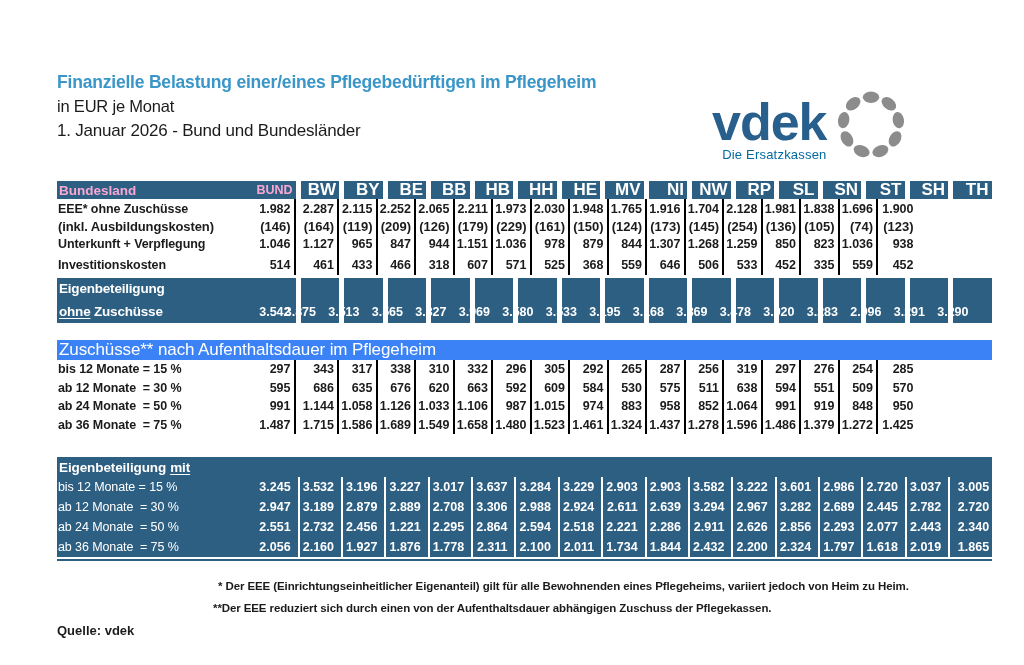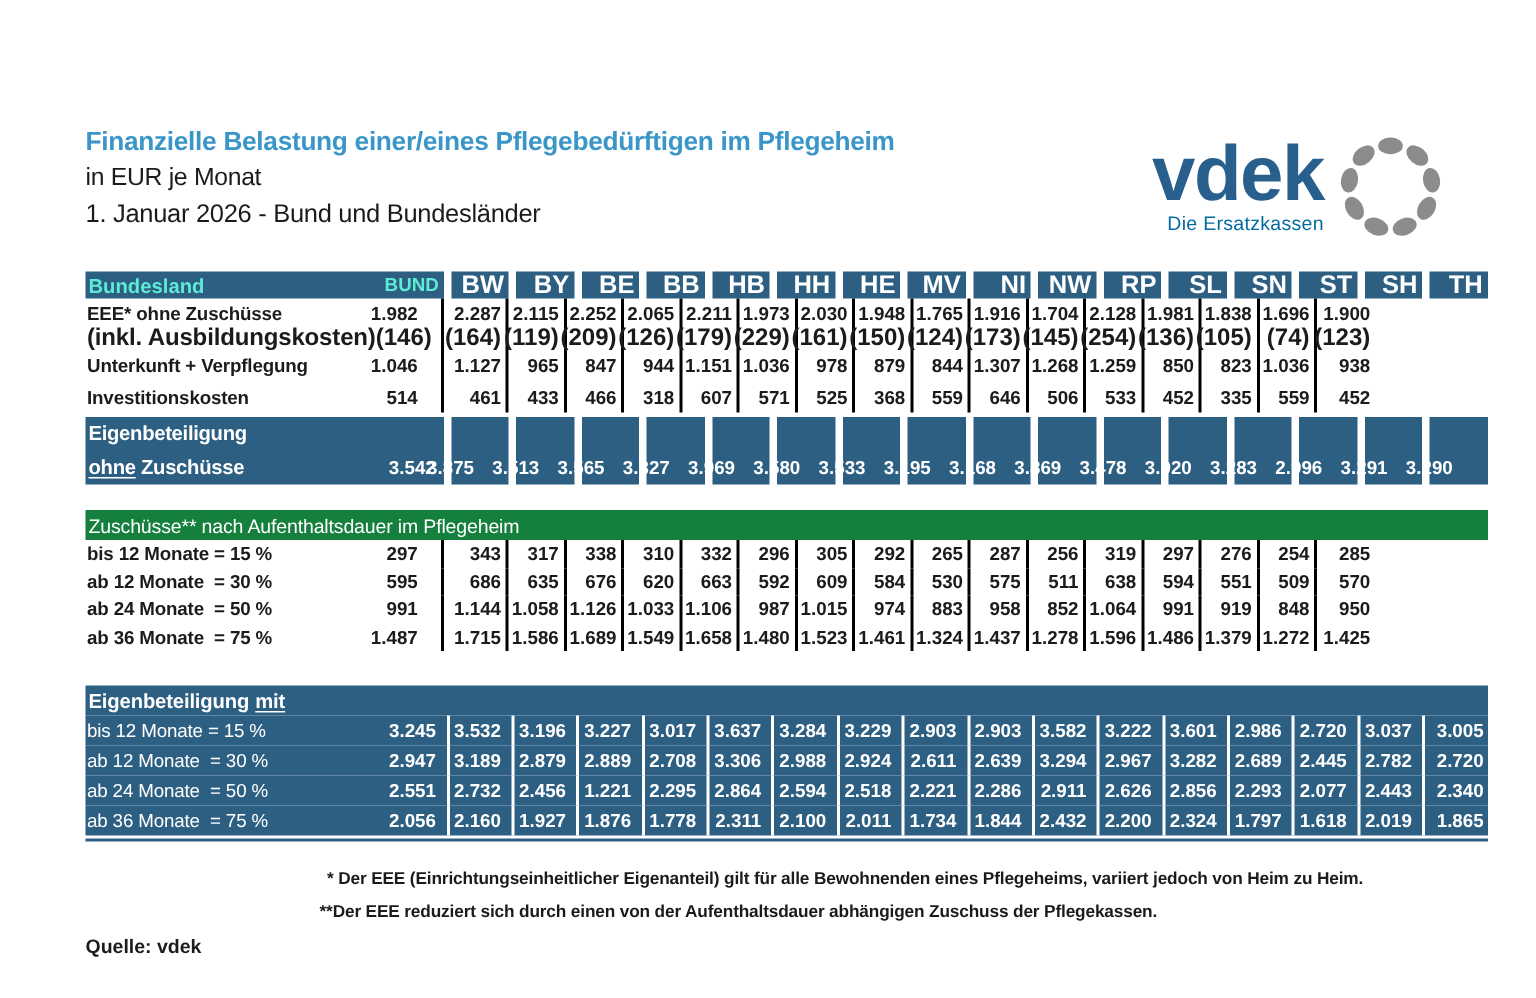--- a/index.html
+++ b/index.html
@@ -1,68 +1,68 @@
 <!DOCTYPE html>
 <html><head>
 <meta charset="utf-8">
 <style>
   *{margin:0;padding:0;box-sizing:border-box}
   html,body{width:1024px;height:665px}
   body{font-family:"Liberation Sans",sans-serif;background:#fff;position:relative;overflow:hidden;color:#1b1b1b}
   .abs{position:absolute}
 
   
-  #titleblock{left:57px;top:84px}
+  #titleblock{left:57px;top:72px}
   .title{color:#3a96c8;font-size:17.5px;font-weight:700;letter-spacing:-.2px}
   .sub{font-size:16.5px;margin-top:4px;letter-spacing:-.2px}
   .dateline{font-size:17px;margin-top:5px;letter-spacing:-.2px}
 
   
-  #logo{left:768px;top:86px;display:flex;align-items:center}
+  #logo{left:712px;top:86px;display:flex;align-items:flex-end}
   .vdek-text{display:flex;flex-direction:column;align-items:flex-end}
   .vdek-word{color:#285f8c;font-size:52px;font-weight:700;line-height:46px;letter-spacing:-1px}
   .vdek-tag{color:#0369a1;font-size:13px;margin-top:2px;letter-spacing:.2px}
   #ring{margin-left:7px;margin-top:2px}
 
   
   #vdek-table{left:57px;top:181px;width:935px}
   .trow{display:flex}
   .lblcell{display:flex;justify-content:space-between;align-items:center}
   .val{display:flex;align-items:center;justify-content:flex-end}
   .rl{font-size:12.5px;font-weight:700;padding-left:1px;white-space:pre;letter-spacing:-.1px}
   .num{font-size:12.5px;font-weight:700}
   .bundv{font-size:12.5px;font-weight:700}
   .u{text-decoration:underline;text-underline-offset:2px}
 
   
   .r-head{height:18px}
-  .c-head{width:238.5px;margin-right:5px;background:#2d5f82;color:#5eead4;padding:0 3px 0 2px}
+  .c-head{width:238.5px;margin-right:5px;background:#2d5f82;color:#f9a8d4;padding:0 3px 0 2px}
   .c-head .bl{font-size:13.5px;font-weight:700}
   .v-head{width:38.5px;margin-right:5px;background:#2d5f82;color:#fff;font-size:17px;font-weight:700;padding-right:3px}
   .v-head:last-child{margin-right:0}
 
   
-  .r-white .lblcell{width:238.5px;border-right:2px solid #000;margin-right:5px;padding-right:15px}
+  .r-white .lblcell{width:238.5px;border-right:2px solid #000;margin-right:5px;padding-right:3px}
   .v-white{width:38.5px;border-right:2px solid #000;padding-right:3px}
   .v-white:last-child{border-right:none}
   .h0{height:19px}.h1{height:16px}.h2{height:20px}.h3{height:21px}
-  .h1 .rl,.h1 .num{font-size:16px}
+  .h1 .rl,.h1 .num{font-size:13px}
   .zr{height:18.5px}
 
   
   .r-tot{height:45px}
   .c-tot{width:238.5px;margin-right:5px;background:#2d5f82;color:#fff;padding:3px 5px 4px 2px;align-items:stretch}
   .totlines{display:flex;flex-direction:column;justify-content:space-between}
   .totl{font-size:13.5px;font-weight:700;letter-spacing:-.2px;white-space:pre}
   .c-tot .bundv{align-self:flex-end}
   .v-tot{width:38.5px;margin-right:5px;background:#2d5f82;color:#ffffff;align-items:flex-end;padding:0 23px 4px 0;font-size:12.5px;font-weight:700}
   .v-tot:last-child{margin-right:0}
 
   
-  .zbar{height:20px;background:#15803d;color:#fff;display:flex;align-items:center;font-size:13px;padding-left:2px;letter-spacing:-.1px}
+  .zbar{height:20px;background:#3b82f6;color:#fff;display:flex;align-items:center;font-size:17px;padding-left:2px;letter-spacing:-.1px}
   .mitbar{height:20px;background:#2d5f82;color:#fff;display:flex;align-items:center;font-size:13.5px;font-weight:700;padding-left:2px;letter-spacing:-.1px}
   .mitbar .sp{margin-right:4px}
 
   
   .r-mit{height:20px;background:#2d5f82;color:#fff}
   .c-mit{width:243.5px;border-right:2px solid #fff;padding-right:7px}
   .c-mit .rl{font-weight:400;font-size:12.5px}
   .v-mit{width:43.5px;border-right:2px solid #fff;padding-right:7px;font-size:12.5px;font-weight:700}
   .v-mit:last-child{border-right:none;width:42px;padding-right:3px}
 

